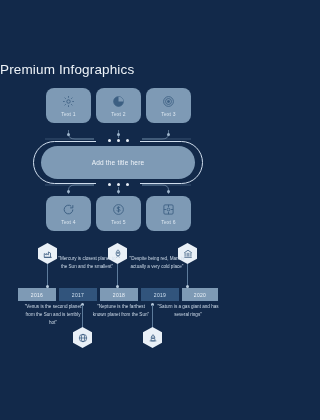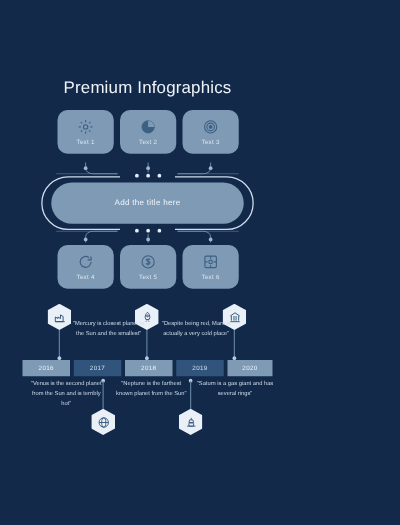--- a/index.html
+++ b/index.html
@@ -12,21 +12,21 @@
   #poster {
     position: relative;
     width: 236px; height: 420px;
     background: #12294a;
   }
 
   
   .title {
     position: absolute;
     top: 62px; left: 0; width: 236px;
-    text-align: center;
+    text-align: left;
     font-size: 13.5px;
     color: #eef3f8;
     letter-spacing: 0.15px;
     font-weight: 400;
   }
 
   
   .card {
     position: absolute;
     width: 45px; height: 35px;

